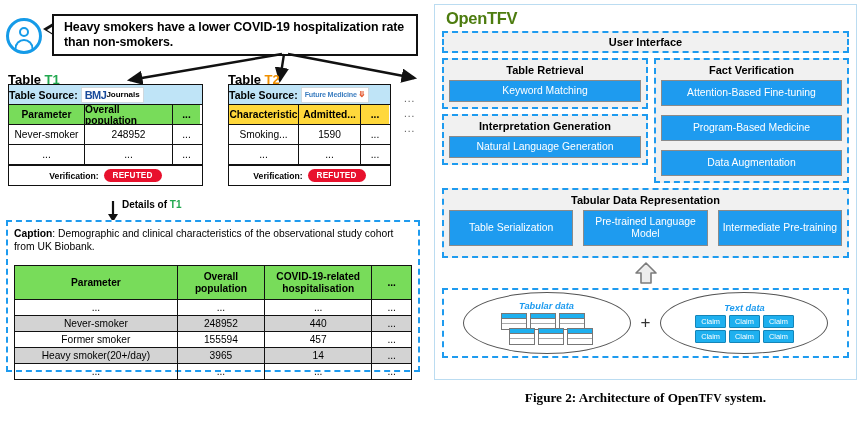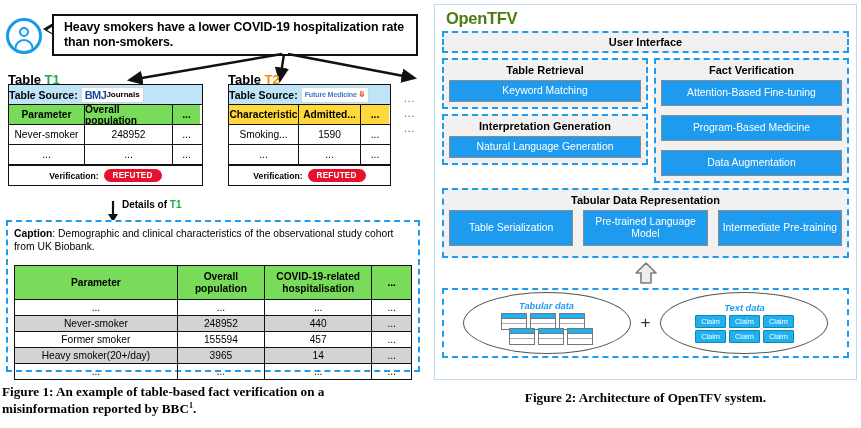--- a/index.html
+++ b/index.html
@@ -460,22 +460,18 @@
           <div class="crow">
             <span class="cchip">Claim</span>
             <span class="cchip">Claim</span>
             <span class="cchip">Claim</span>
           </div>
         </div>
       </div>
     </div>
   </div>
 
-  <div class="figcap figcap1">
-    <div>Figure 1: An example of table-based fact verification on a</div>
-    <div><span>misinformation reported by BBC</span><sup>1</sup><span>.</span></div>
-  </div>
 
   <div class="figcap figcap2">
     <span>Figure 2: Architecture of </span><span>Open</span><span class="smallcaps">TFV</span><span> system.</span>
   </div>
 
 </div>
 
 </body></html>

